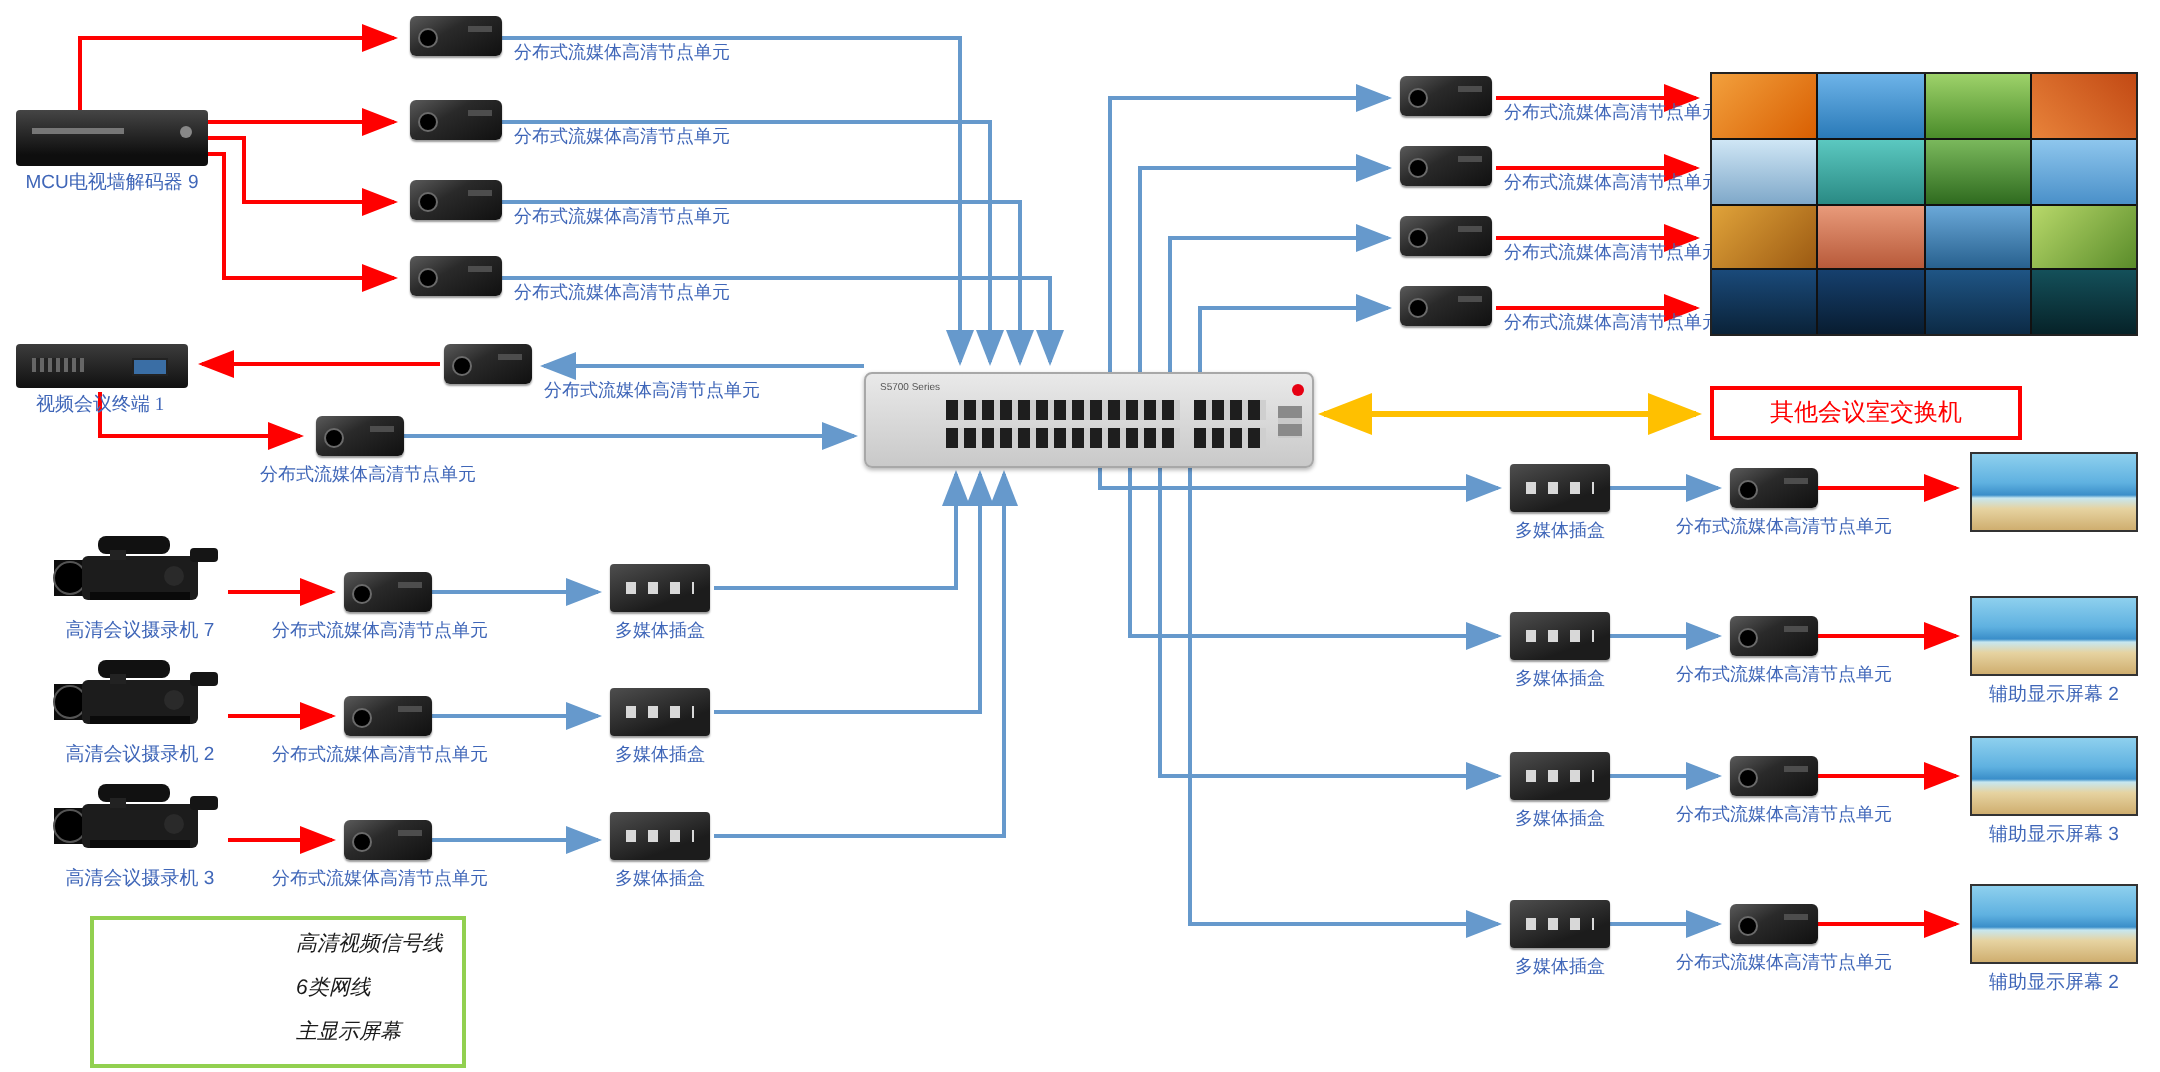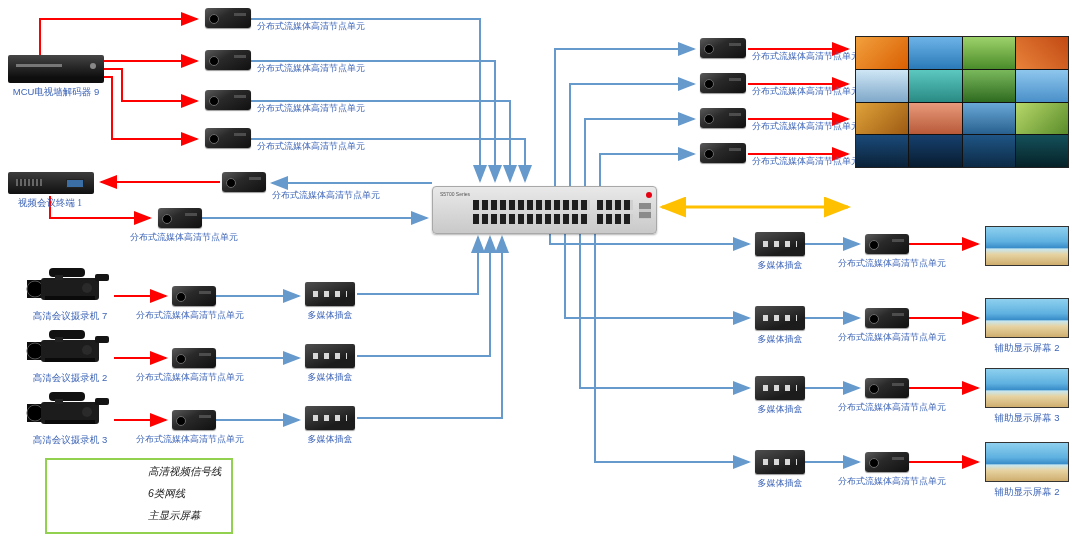--- a/index.html
+++ b/index.html
@@ -173,20 +173,23 @@
     <div class="tile t8"></div>
     <div class="tile t9"></div>
     <div class="tile t10"></div>
     <div class="tile t11"></div>
     <div class="tile t12"></div>
     <div class="tile t13"></div>
     <div class="tile t14"></div>
     <div class="tile t15"></div>
   </div>
 
+  <div class="other-switch">
+    <span>其他会议室交换机</span>
+  </div>
 
   <div class="terminal"></div>
   <div class="lbl md ctr" style="left:0;top:198px;width:100px;font-family:Liberation Serif, serif;">视频会议终端 1</div>
 
   <div class="node-unit" style="left:222px;top:172px;width:44px;"></div>
   <div class="lbl" style="left:272px;top:190px;">分布式流媒体高清节点单元</div>
   <div class="node-unit" style="left:158px;top:208px;width:44px;"></div>
   <div class="lbl" style="left:130px;top:232px;">分布式流媒体高清节点单元</div>
 
   <svg class="camera" style="left:25px;top:266px;" viewBox="0 0 90 42">

